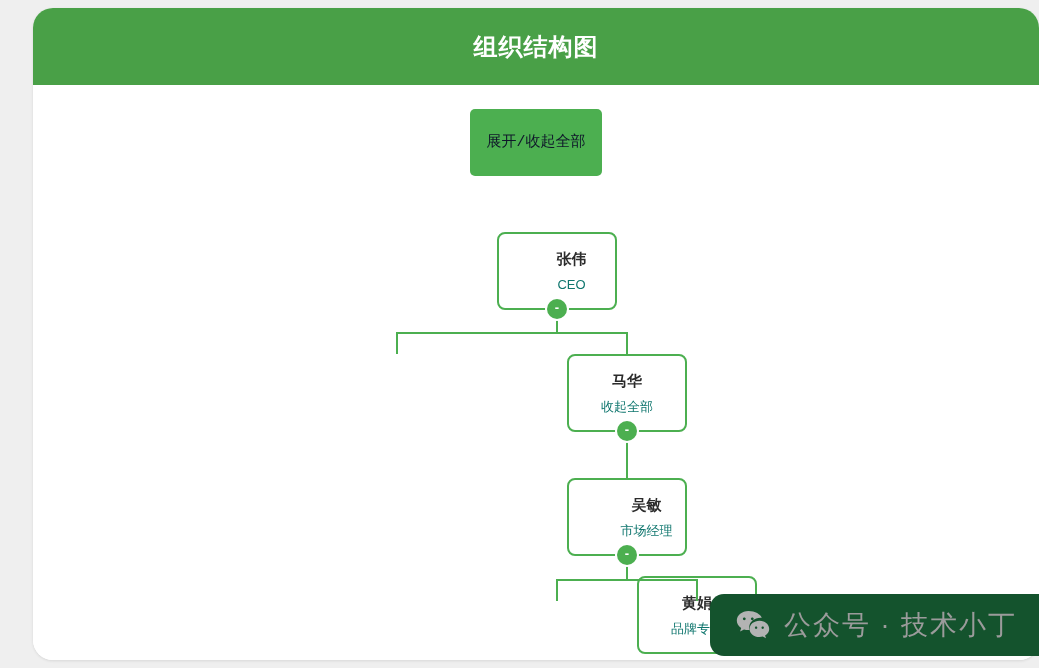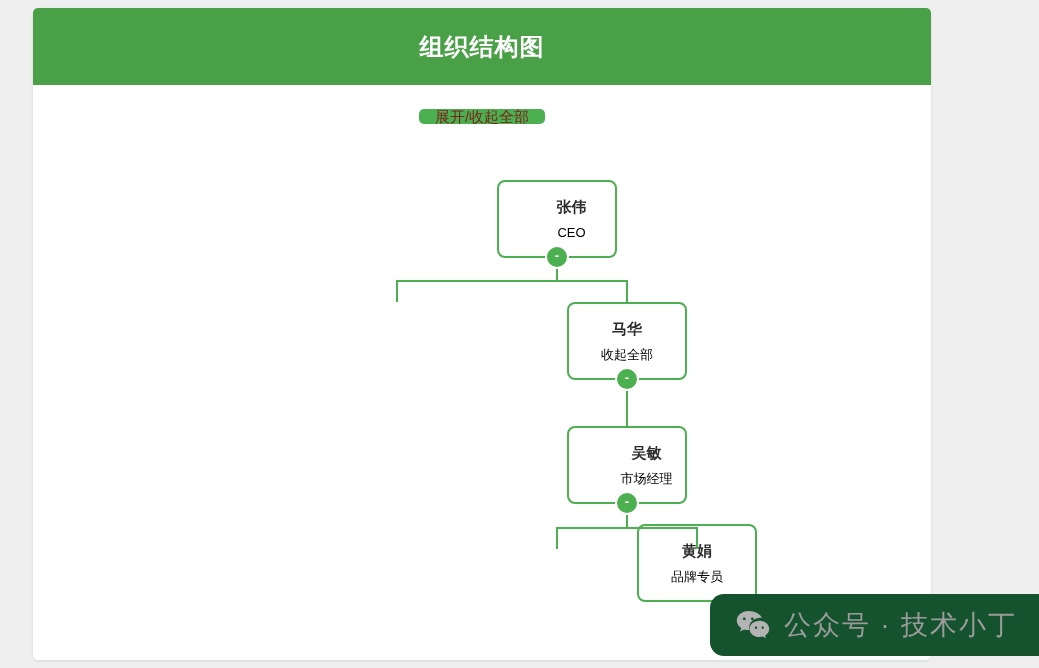--- a/index.html
+++ b/index.html
@@ -12,24 +12,24 @@
     background: #efefef;
     font-family: "Liberation Sans", "DejaVu Sans", sans-serif;
     overflow: hidden;
     position: relative;
   }
 
   .page {
     position: absolute;
     left: 33px;
     top: 8px;
-    width: 898px;
+    width: 1006px;
     height: 652px;
     background: #ffffff;
-    border-radius: 5px;
+    border-radius: 20px;
     box-shadow: 0 1px 3px rgba(0,0,0,0.10);
     overflow: hidden;
   }
 
   .card-header {
     height: 77px;
     background: #49a047;
     display: flex;
     align-items: center;
     justify-content: center;
@@ -48,26 +48,26 @@
   }
 
   
   .toolbar {
     display: flex;
     justify-content: center;
     padding-top: 24px;
   }
   .toggle-all-btn {
     background: #4caf50;
-    color: #7f1d1d;
+    color: #0f172a;
     border: none;
     border-radius: 5px;
     font-size: 15px;
-    font-family: Liberation Sans, sans-serif;
-    padding: 0 16px;
+    font-family: Liberation Mono, monospace;
+    padding: 26px 16px;
     cursor: pointer;
     line-height: 1;
   }
 
   
   .tree-area {
     position: relative;
     width: 978px;
     height: 470px;
   }
@@ -87,21 +87,21 @@
   }
   .node .name {
     font-size: 15px;
     font-weight: bold;
     color: #2b2b2b;
     line-height: 1.2;
     margin-bottom: 9px;
   }
   .node .title {
     font-size: 13px;
-    color: #000000;
+    color: #0f766e;
     line-height: 1.2;
   }
 
   .toggle {
     position: absolute;
     left: 50%;
     bottom: -11px;
     transform: translateX(-50%);
     width: 20px;
     height: 20px;

